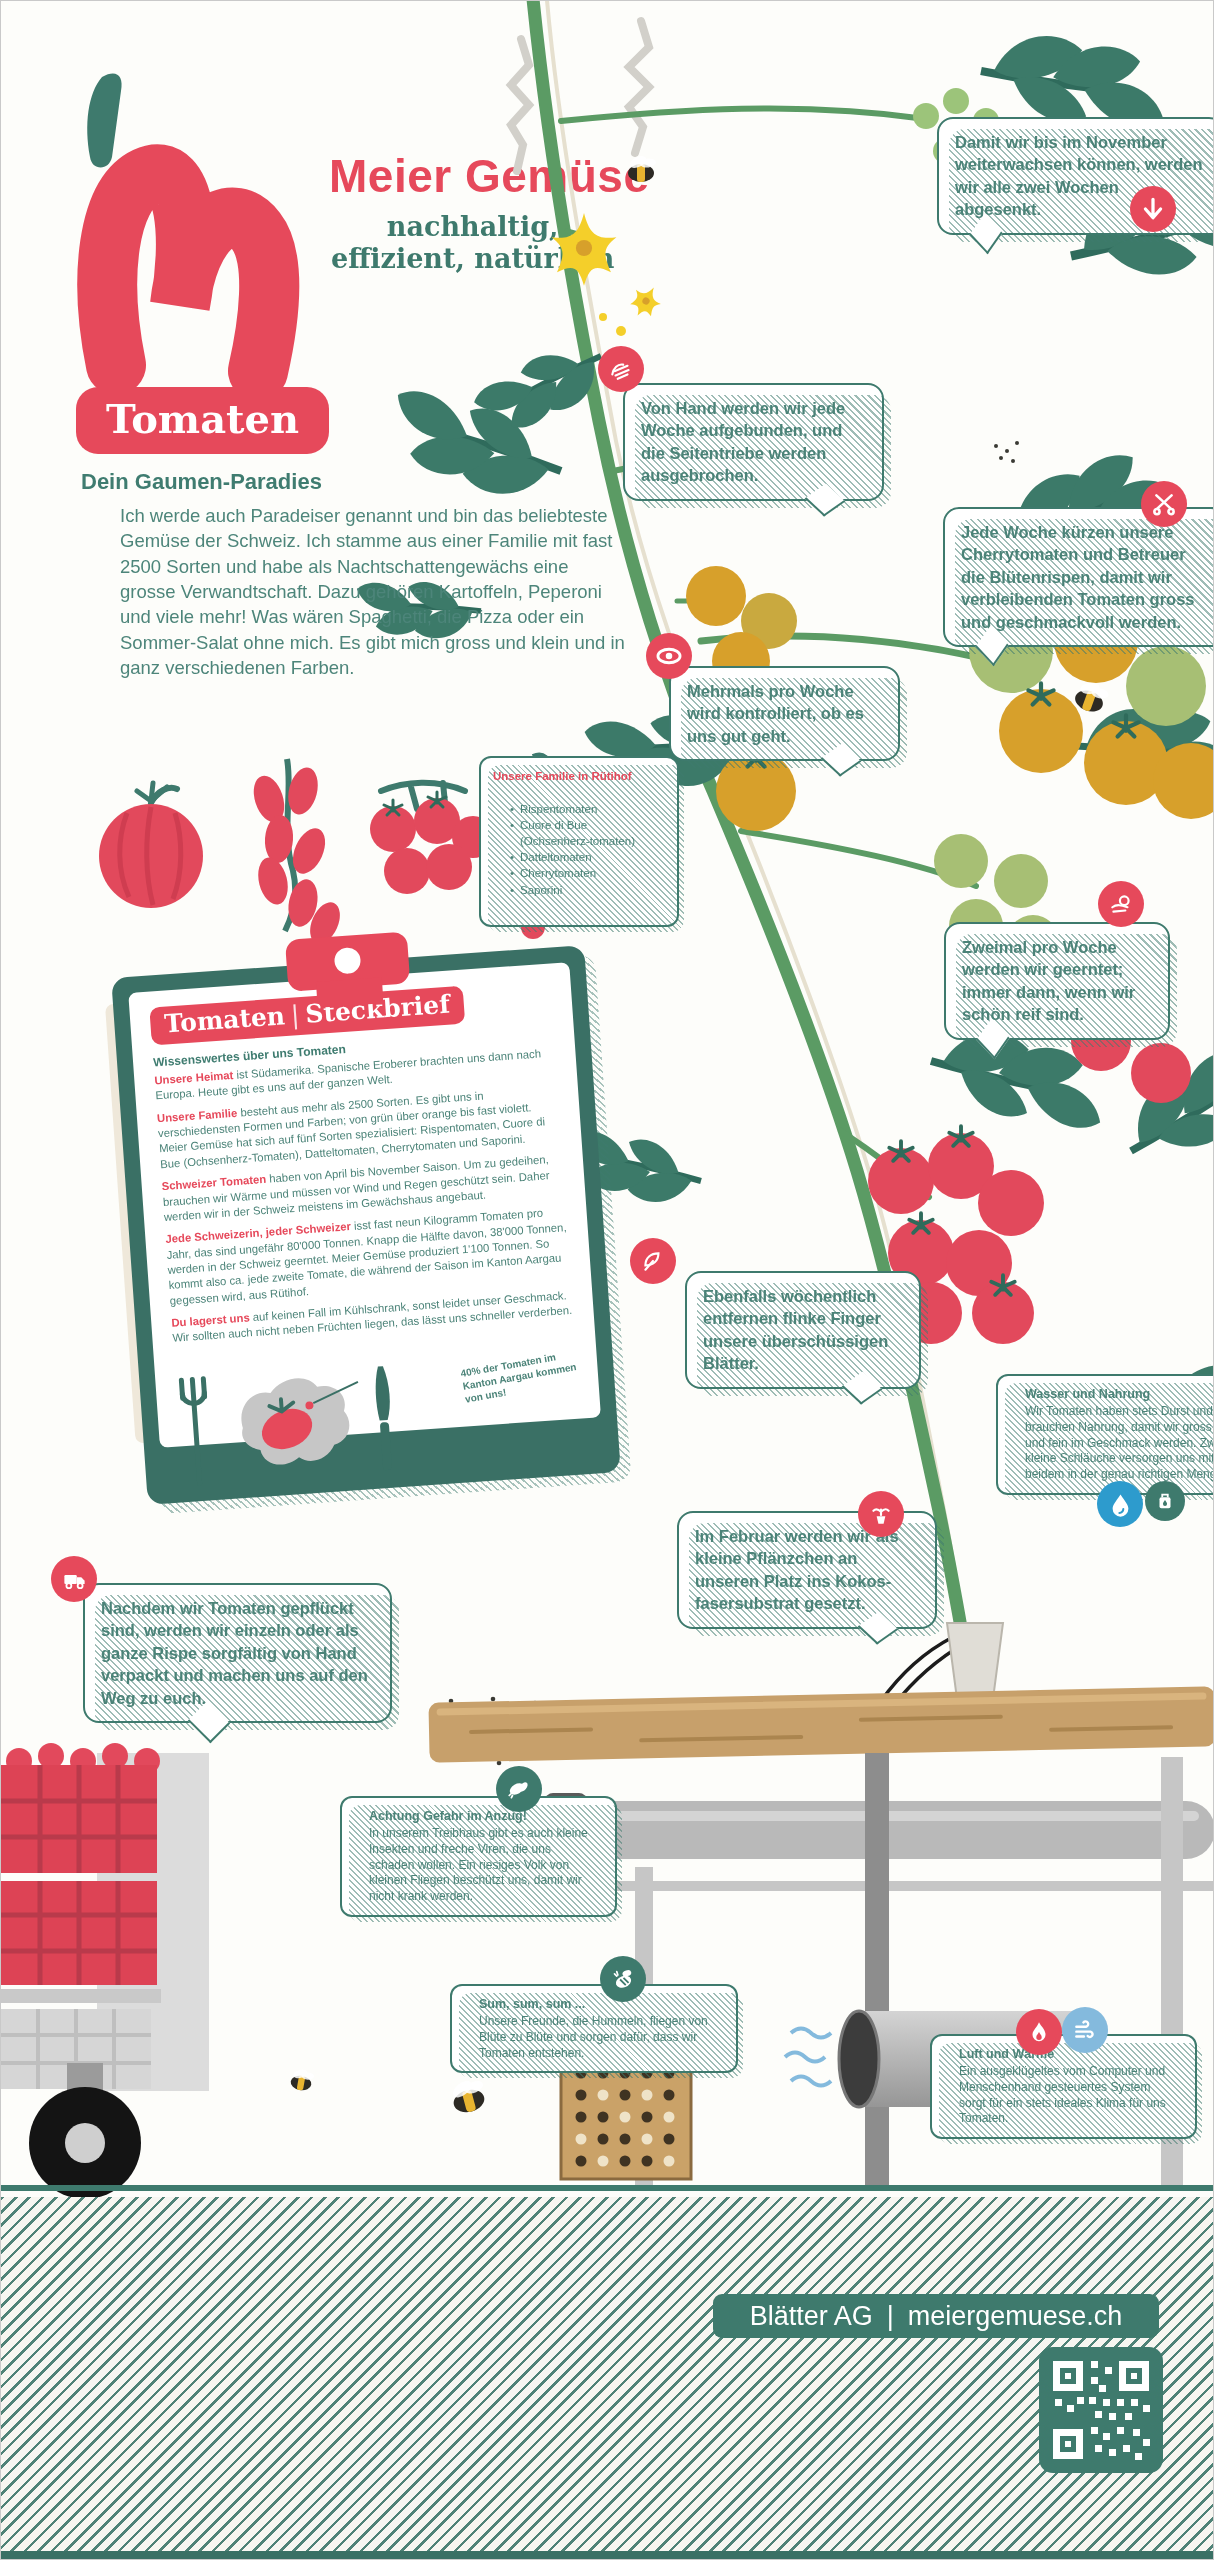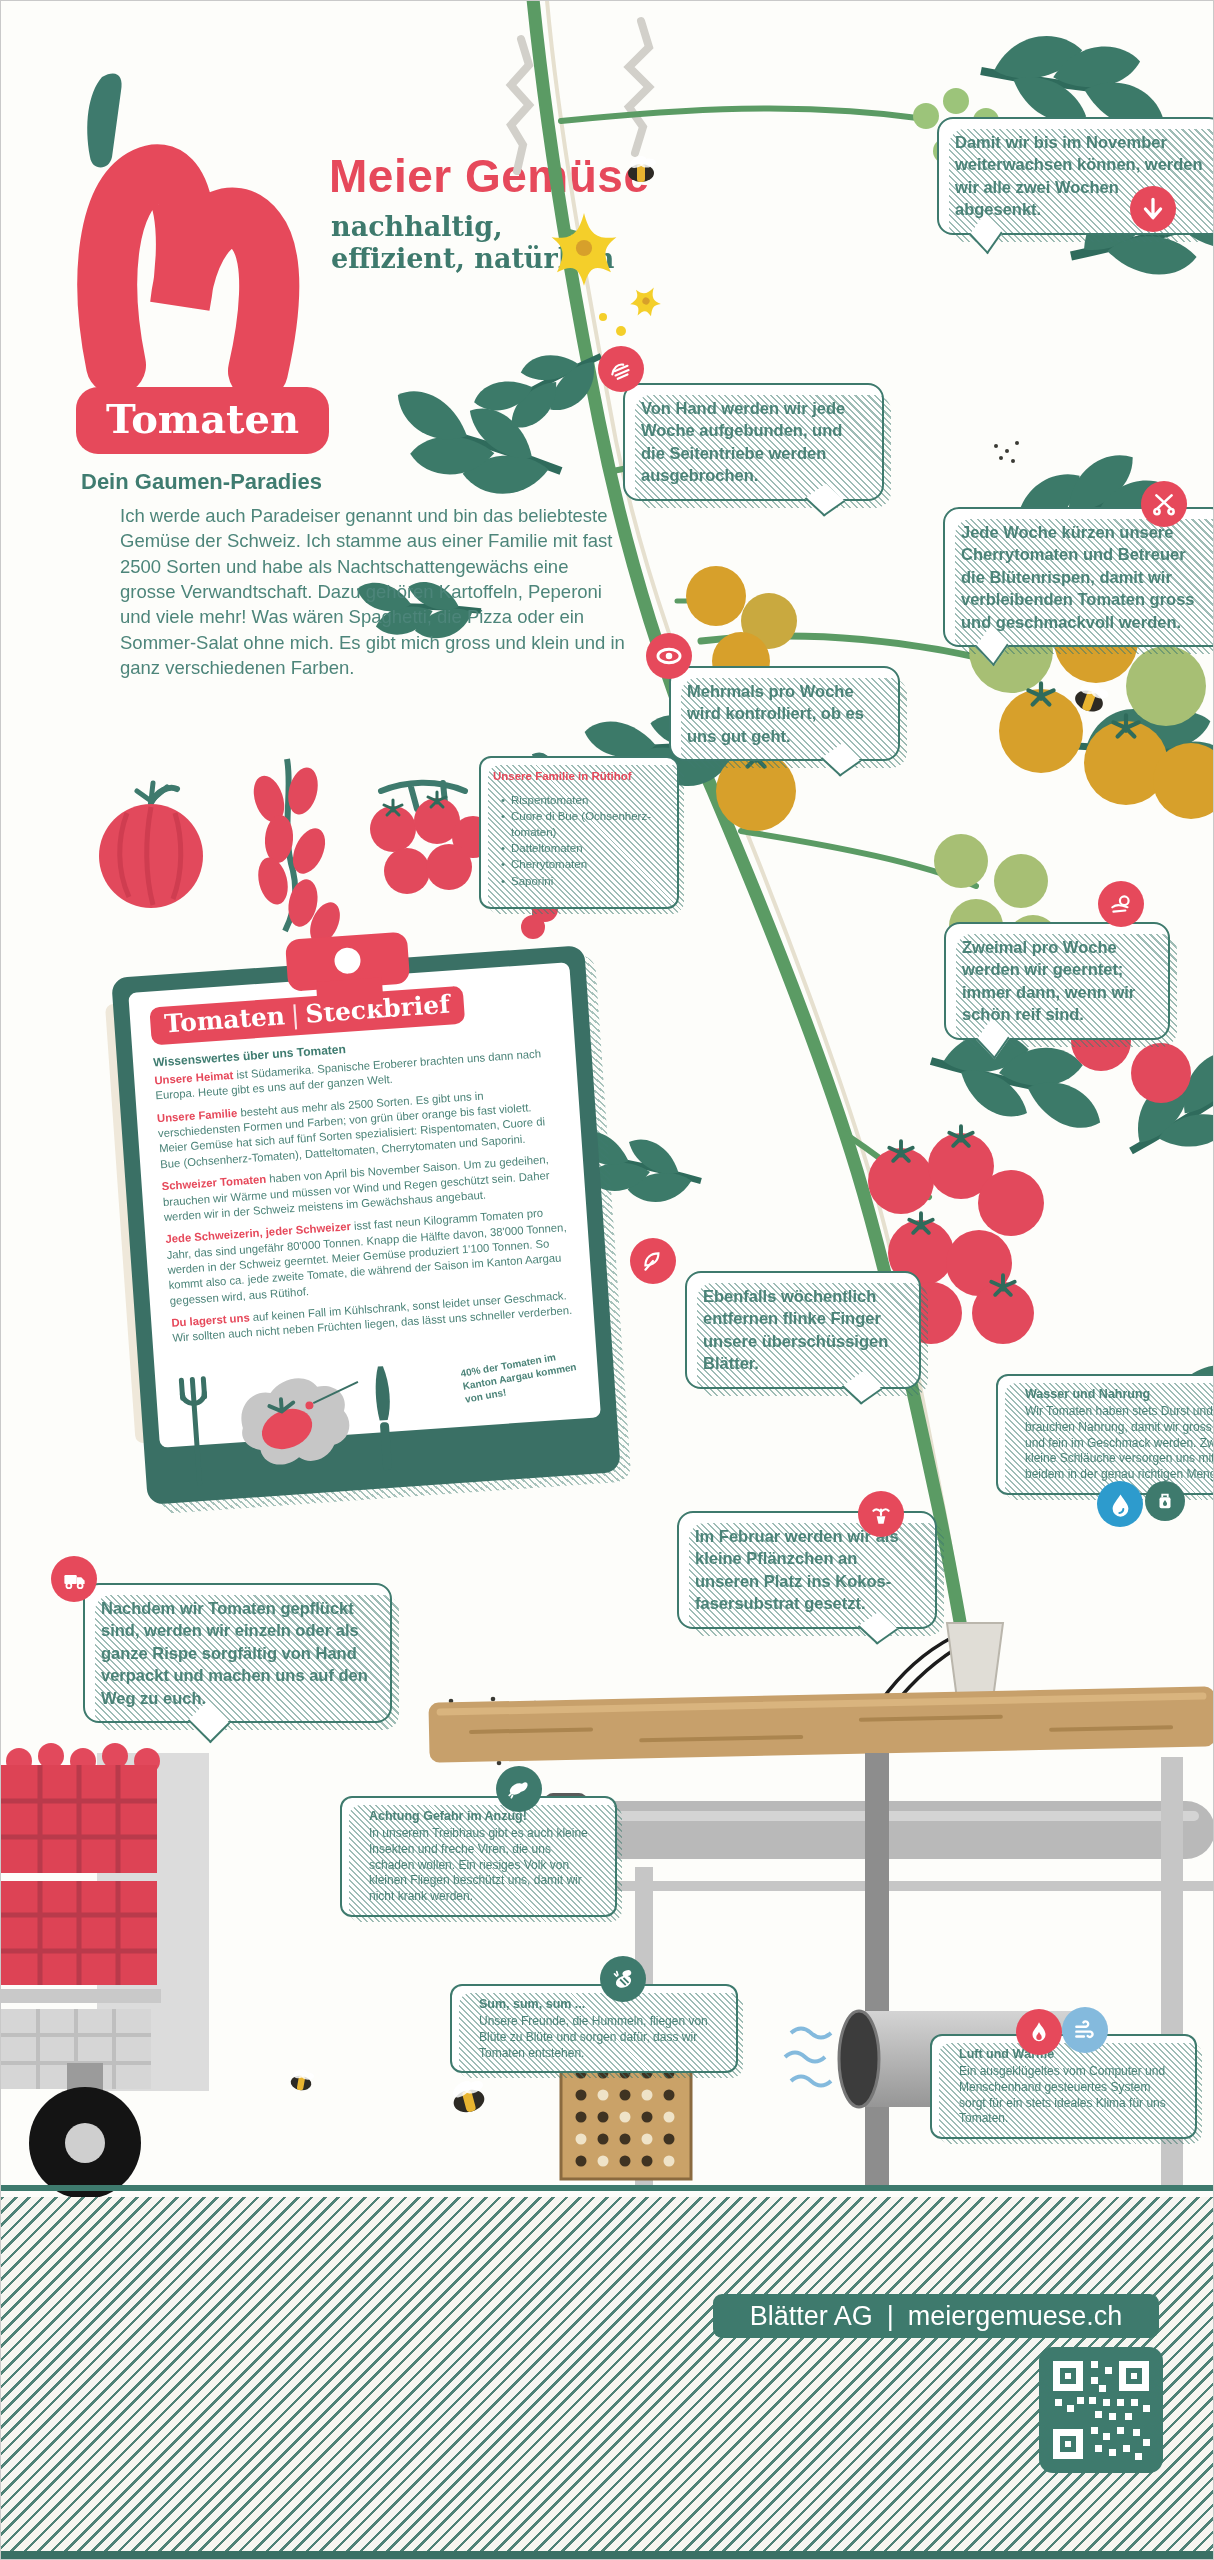--- a/index.html
+++ b/index.html
@@ -4,21 +4,21 @@
 <style>
   html,body{margin:0;padding:0;background:#e8e8e8;}
   #poster{position:relative;width:1214px;height:2560px;margin:0 auto;background:#fdfdfa;
           overflow:hidden;font-family:"Liberation Sans",sans-serif;border:1px solid #c9c9c9;box-sizing:border-box;}
   .abs{position:absolute;}
   svg{display:block;}
 
   
   .brand-title{left:328px;top:148px;font-size:46px;font-weight:bold;color:#e6495b;letter-spacing:.5px;}
   .brand-tagline{left:330px;top:210px;font-family:"DejaVu Serif",serif;font-weight:bold;
-                 font-size:27px;line-height:1.2;color:#3e7a6d;}
+                 font-size:27px;line-height:1.2;color:#3e7a6d;text-align:center;}
 
   
   .tomaten-pill{left:75px;top:386px;background:#e6495b;color:#fff;border-radius:22px;
                 padding:8px 30px 12px;font-family:"DejaVu Serif",serif;font-weight:bold;font-size:40px;}
   .subhead{left:80px;top:468px;font-size:22px;font-weight:bold;color:#3f7c70;}
   .intro{left:80px;top:502px;width:505px;font-size:18.5px;line-height:1.37;color:#4d857a;margin-left:39px;}
 
   
   .bubble{background:#fff;border:2.5px solid #3e7a6d;border-radius:16px;padding:12px 16px;
           color:#4b8378;font-size:16.5px;font-weight:bold;line-height:1.36;z-index:6;}
@@ -39,21 +39,21 @@
   .ibox::after{content:"";position:absolute;z-index:-1;border-radius:12px;inset:7px -7px -7px 7px;
         background:repeating-linear-gradient(45deg,rgba(62,122,110,.5) 0 1.4px,transparent 1.4px 4.2px);}
   .ibox p{margin:0;}
 
   
   .family{left:478px;top:755px;width:172px;background:#fff;border:2px solid #3e7a6d;border-radius:12px;
           padding:10px 12px;font-size:11.5px;line-height:1.4;color:#4b8378;z-index:5;}
   .family::after{content:"";position:absolute;z-index:-1;border-radius:12px;inset:7px -7px -7px 7px;
           background:repeating-linear-gradient(45deg,rgba(62,122,110,.5) 0 1.4px,transparent 1.4px 4.2px);}
   .family .ftitle{color:#e6495b;font-weight:bold;margin:0 0 2px;}
-  .family ul{margin:8px;padding:0;list-style:none;}
+  .family ul{margin:17px;padding:0;list-style:none;}
   .family li{padding-left:10px;position:relative;}
   .family li::before{content:"•";position:absolute;left:0;}
 
   
   .icircle{width:46px;height:46px;border-radius:50%;display:flex;align-items:center;justify-content:center;z-index:8;}
   .icircle.red{background:#e6495b;}
   .icircle.teal{background:#3e7a6d;}
   .icircle.blue{background:#2d9bcd;}
   .icircle.lblue{background:#84badd;}
 

